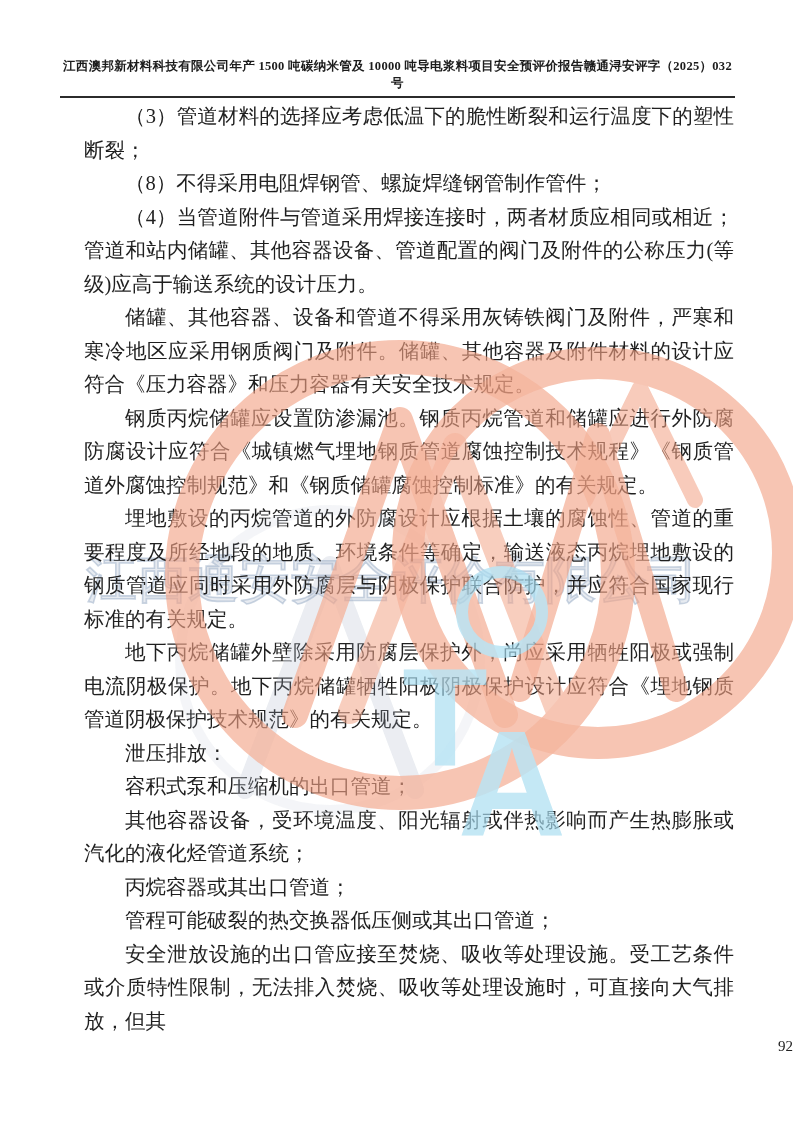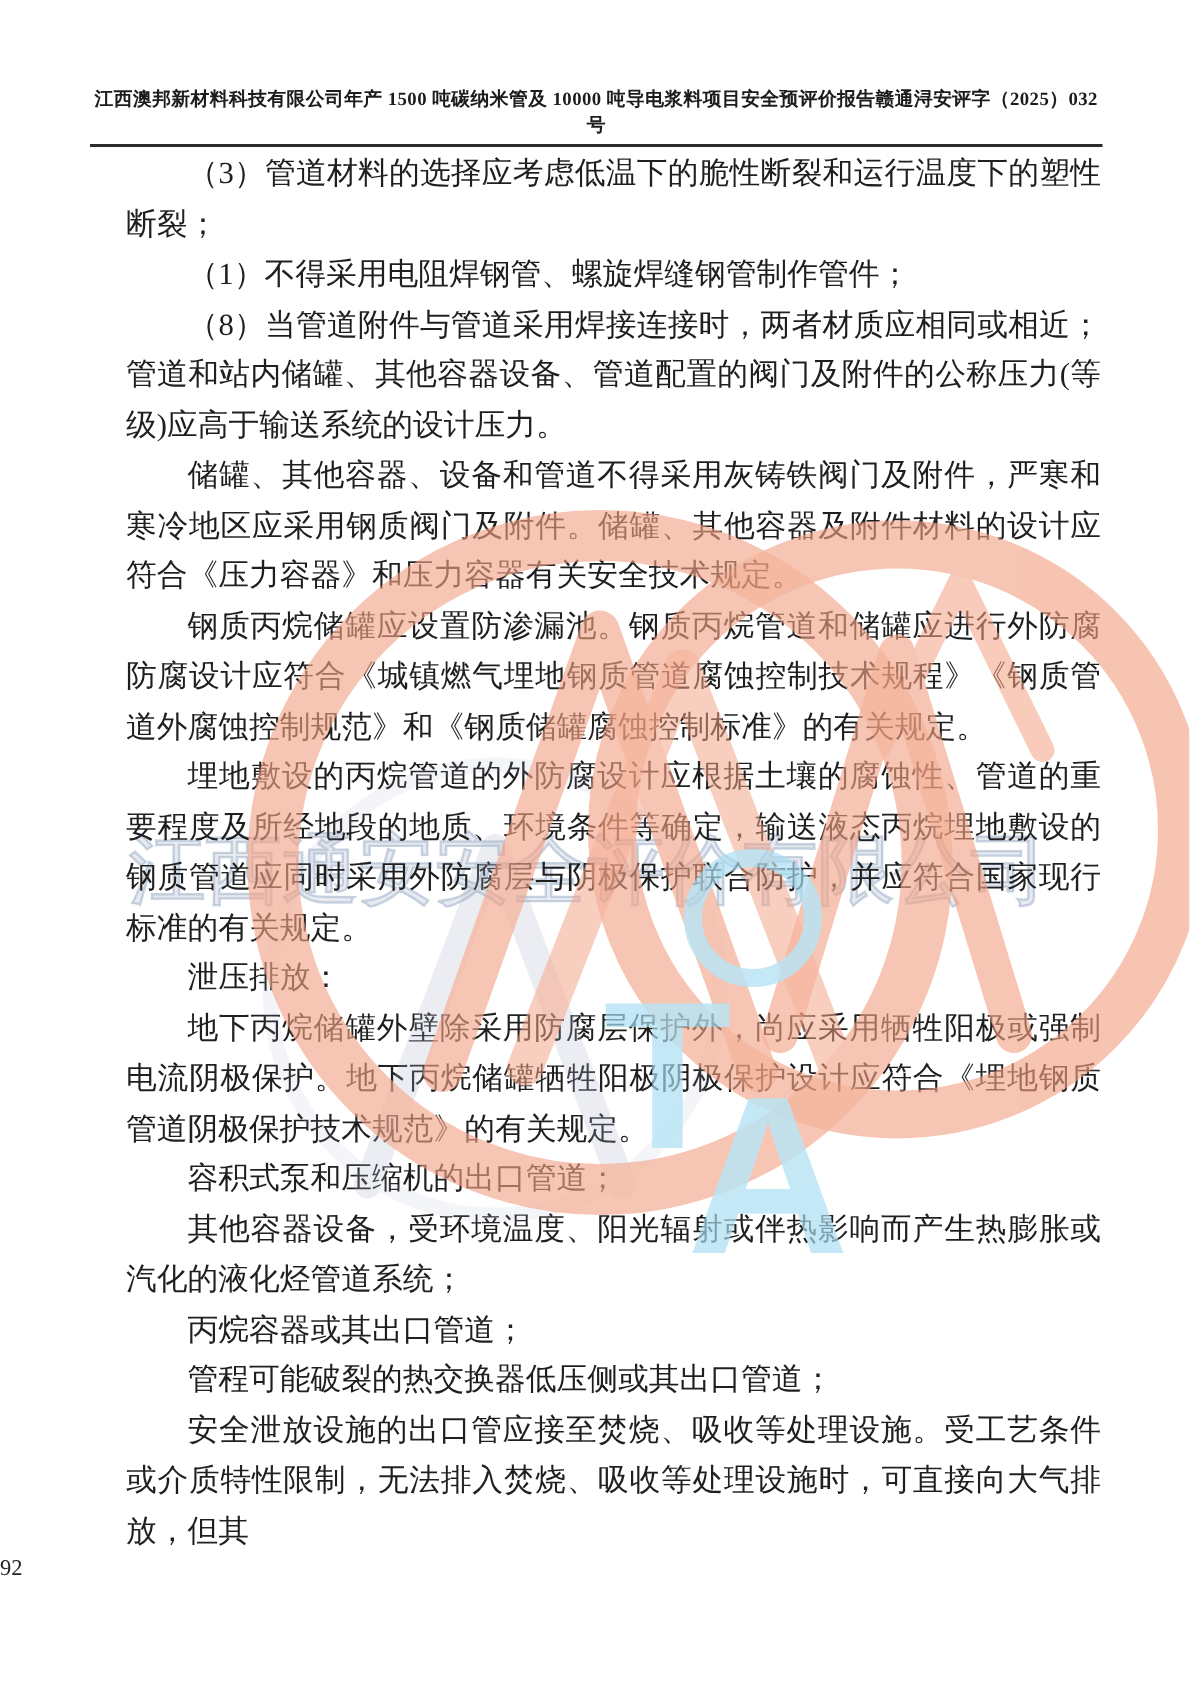--- a/index.html
+++ b/index.html
@@ -39,21 +39,21 @@
   }
   .doc-body p{
     margin:0;
     text-indent:2em;
   }
 
   
   .page-number{
     position:absolute;
     top:1038px;left:0;right:0;
-    text-align:left;
+    text-align:right;
     font-size:15px;
     color:#222;
     z-index:2;
   }
 
   
   .wm-company{
     position:absolute;
     top:546px;left:86px;
     white-space:nowrap;
@@ -78,27 +78,27 @@
 <body>
 
 <div class="page">
 
   <div class="doc-header">江西澳邦新材料科技有限公司年产 1500 吨碳纳米管及 10000 吨导电浆料项目安全预评价报告赣通浔安评字（2025）032 号</div>
 
   <div class="wm-company">江西通安安全评价有限公司</div>
 
   <div class="doc-body">
       <p>（3）管道材料的选择应考虑低温下的脆性断裂和运行温度下的塑性断裂；</p>
-      <p>（1）不得采用电阻焊钢管、螺旋焊缝钢管制作管件；</p>
-      <p>（8）当管道附件与管道采用焊接连接时，两者材质应相同或相近；管道和站内储罐、其他容器设备、管道配置的阀门及附件的公称压力(等级)应高于输送系统的设计压力。</p>
+      <p>（8）不得采用电阻焊钢管、螺旋焊缝钢管制作管件；</p>
+      <p>（4）当管道附件与管道采用焊接连接时，两者材质应相同或相近；管道和站内储罐、其他容器设备、管道配置的阀门及附件的公称压力(等级)应高于输送系统的设计压力。</p>
       <p>储罐、其他容器、设备和管道不得采用灰铸铁阀门及附件，严寒和寒冷地区应采用钢质阀门及附件。储罐、其他容器及附件材料的设计应符合《压力容器》和压力容器有关安全技术规定。</p>
       <p>钢质丙烷储罐应设置防渗漏池。钢质丙烷管道和储罐应进行外防腐防腐设计应符合《城镇燃气埋地钢质管道腐蚀控制技术规程》《钢质管道外腐蚀控制规范》和《钢质储罐腐蚀控制标准》的有关规定。</p>
       <p>埋地敷设的丙烷管道的外防腐设计应根据土壤的腐蚀性、管道的重要程度及所经地段的地质、环境条件等确定，输送液态丙烷埋地敷设的钢质管道应同时采用外防腐层与阴极保护联合防护，并应符合国家现行标准的有关规定。</p>
+      <p>地下丙烷储罐外壁除采用防腐层保护外，尚应采用牺牲阳极或强制电流阴极保护。地下丙烷储罐牺牲阳极阴极保护设计应符合《埋地钢质管道阴极保护技术规范》的有关规定。</p>
       <p>泄压排放：</p>
-      <p>地下丙烷储罐外壁除采用防腐层保护外，尚应采用牺牲阳极或强制电流阴极保护。地下丙烷储罐牺牲阳极阴极保护设计应符合《埋地钢质管道阴极保护技术规范》的有关规定。</p>
       <p>容积式泵和压缩机的出口管道；</p>
       <p>其他容器设备，受环境温度、阳光辐射或伴热影响而产生热膨胀或汽化的液化烃管道系统；</p>
       <p>丙烷容器或其出口管道；</p>
       <p>管程可能破裂的热交换器低压侧或其出口管道；</p>
       <p>安全泄放设施的出口管应接至焚烧、吸收等处理设施。受工艺条件或介质特性限制，无法排入焚烧、吸收等处理设施时，可直接向大气排放，但其</p>
     </div>
 
   <svg class="wm-stamps" viewBox="0 0 793 1122" width="793" height="1122">
 
     <g opacity="0.30">

